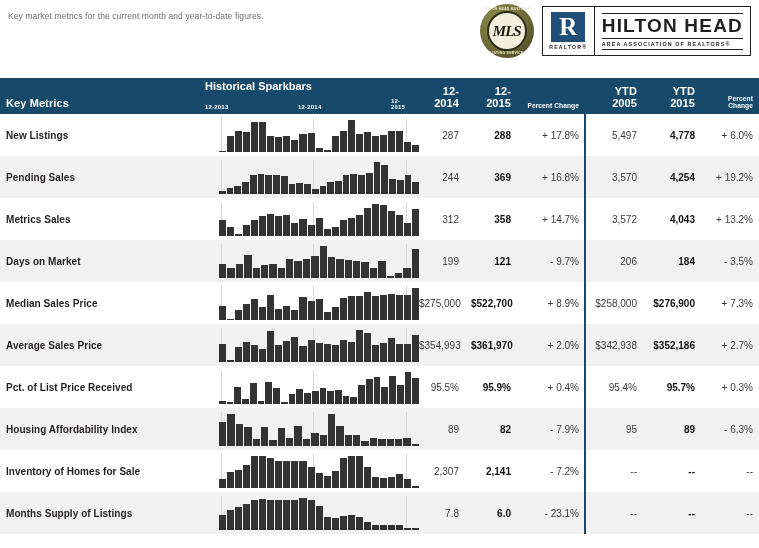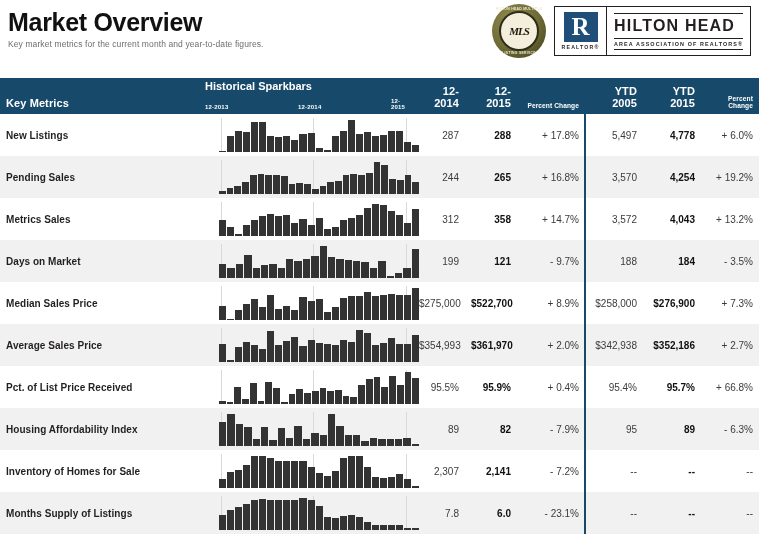--- a/index.html
+++ b/index.html
@@ -67,21 +67,21 @@
   }
   .mls-seal .seal-letters {
     position: absolute;
     inset: 0;
     display: flex;
     align-items: center;
     justify-content: center;
     font-family: "Liberation Serif", serif;
     font-weight: bold;
     font-style: italic;
-    font-size: 11px;
+    font-size: 15px;
     color: #1c1b0e;
     letter-spacing: -1px;
   }
   .mls-seal .seal-top-text,
   .mls-seal .seal-bottom-text {
     position: absolute;
     left: 0; right: 0;
     text-align: center;
     font-size: 3.4px;
     letter-spacing: 0.3px;
@@ -128,21 +128,21 @@
     color: #231f20;
     margin-top: 2px;
   }
   .hh-logo .hh-text {
     display: flex;
     flex-direction: column;
     justify-content: center;
     padding: 3px 7px 3px 7px;
   }
   .hh-logo .hh-name {
-    font-size: 16px;
+    font-size: 19px;
     font-weight: bold;
     letter-spacing: 1.2px;
     color: #231f20;
     line-height: 20px;
   }
   .hh-logo .hh-rule {
     height: 1px;
     background: #231f20;
     margin: 2px 0;
   }
@@ -267,21 +267,20 @@
   .sparkbars .bar {
     flex: 1 1 0;
     background: #333333;
     min-height: 1px;
   }
 </style>
 </head>
 <body>
 
 <div class="page-head">
-  <h1 class="page-title">Market Overview</h1>
   <div class="page-subtitle">Key market metrics for the current month and year-to-date figures.</div>
 
   <div class="logos">
     <div class="mls-seal">
       <div class="ring-outer"></div>
       <div class="ring-inner"></div>
       <div class="seal-top-text">HILTON HEAD MULTIPLE</div>
       <div class="seal-letters">MLS</div>
       <div class="seal-bottom-text">LISTING SERVICE</div>
     </div>
@@ -414,21 +413,21 @@
                 <div class="bar" style="height: 32px; background: rgb(51, 51, 51);"></div>
                 <div class="bar" style="height: 29px; background: rgb(51, 51, 51);"></div>
                 <div class="bar" style="height: 15px; background: rgb(51, 51, 51);"></div>
                 <div class="bar" style="height: 14px; background: rgb(51, 51, 51);"></div>
                 <div class="bar" style="height: 19px; background: rgb(51, 51, 51);"></div>
                 <div class="bar" style="height: 12px; background: rgb(51, 51, 51);"></div>
               </div>
             </div>
           </td>
           <td class="num">244</td>
-          <td class="num bold">265</td>
+          <td class="num bold">369</td>
           <td class="num pct">+ 16.8%</td>
           <td class="num">3,570</td>
           <td class="num bold">4,254</td>
           <td class="num pct">+ 19.2%</td>
         </tr>
         <tr>
           <td class="metric-name">Metrics Sales</td>
           <td class="spark-cell">
             <div class="sparkbars">
               <div class="gridline" style="left: 2px;"></div>
@@ -501,21 +500,21 @@
                 <div class="bar" style="height: 2px; background: rgb(51, 51, 51);"></div>
                 <div class="bar" style="height: 5px; background: rgb(51, 51, 51);"></div>
                 <div class="bar" style="height: 10px; background: rgb(51, 51, 51);"></div>
                 <div class="bar" style="height: 29px; background: rgb(51, 51, 51);"></div>
               </div>
             </div>
           </td>
           <td class="num">199</td>
           <td class="num bold">121</td>
           <td class="num pct">- 9.7%</td>
-          <td class="num">188</td>
+          <td class="num">206</td>
           <td class="num bold">184</td>
           <td class="num pct">- 3.5%</td>
         </tr>
         <tr>
           <td class="metric-name">Median Sales Price</td>
           <td class="spark-cell">
             <div class="sparkbars">
               <div class="gridline" style="left: 2px;"></div>
               <div class="gridline" style="left: 94px;"></div>
               <div class="gridline" style="left: 187px;"></div>
@@ -633,21 +632,21 @@
                 <div class="bar" style="height: 32px; background: rgb(51, 51, 51);"></div>
                 <div class="bar" style="height: 26px; background: rgb(51, 51, 51);"></div>
               </div>
             </div>
           </td>
           <td class="num">95.5%</td>
           <td class="num bold">95.9%</td>
           <td class="num pct">+ 0.4%</td>
           <td class="num">95.4%</td>
           <td class="num bold">95.7%</td>
-          <td class="num pct">+ 66.8%</td>
+          <td class="num pct">+ 0.3%</td>
         </tr>
         <tr class="alt">
           <td class="metric-name">Housing Affordability Index</td>
           <td class="spark-cell">
             <div class="sparkbars">
               <div class="gridline" style="left: 2px;"></div>
               <div class="gridline" style="left: 94px;"></div>
               <div class="gridline" style="left: 187px;"></div>
               <div class="bars">
                 <div class="bar" style="height: 24px; background: rgb(51, 51, 51);"></div>

